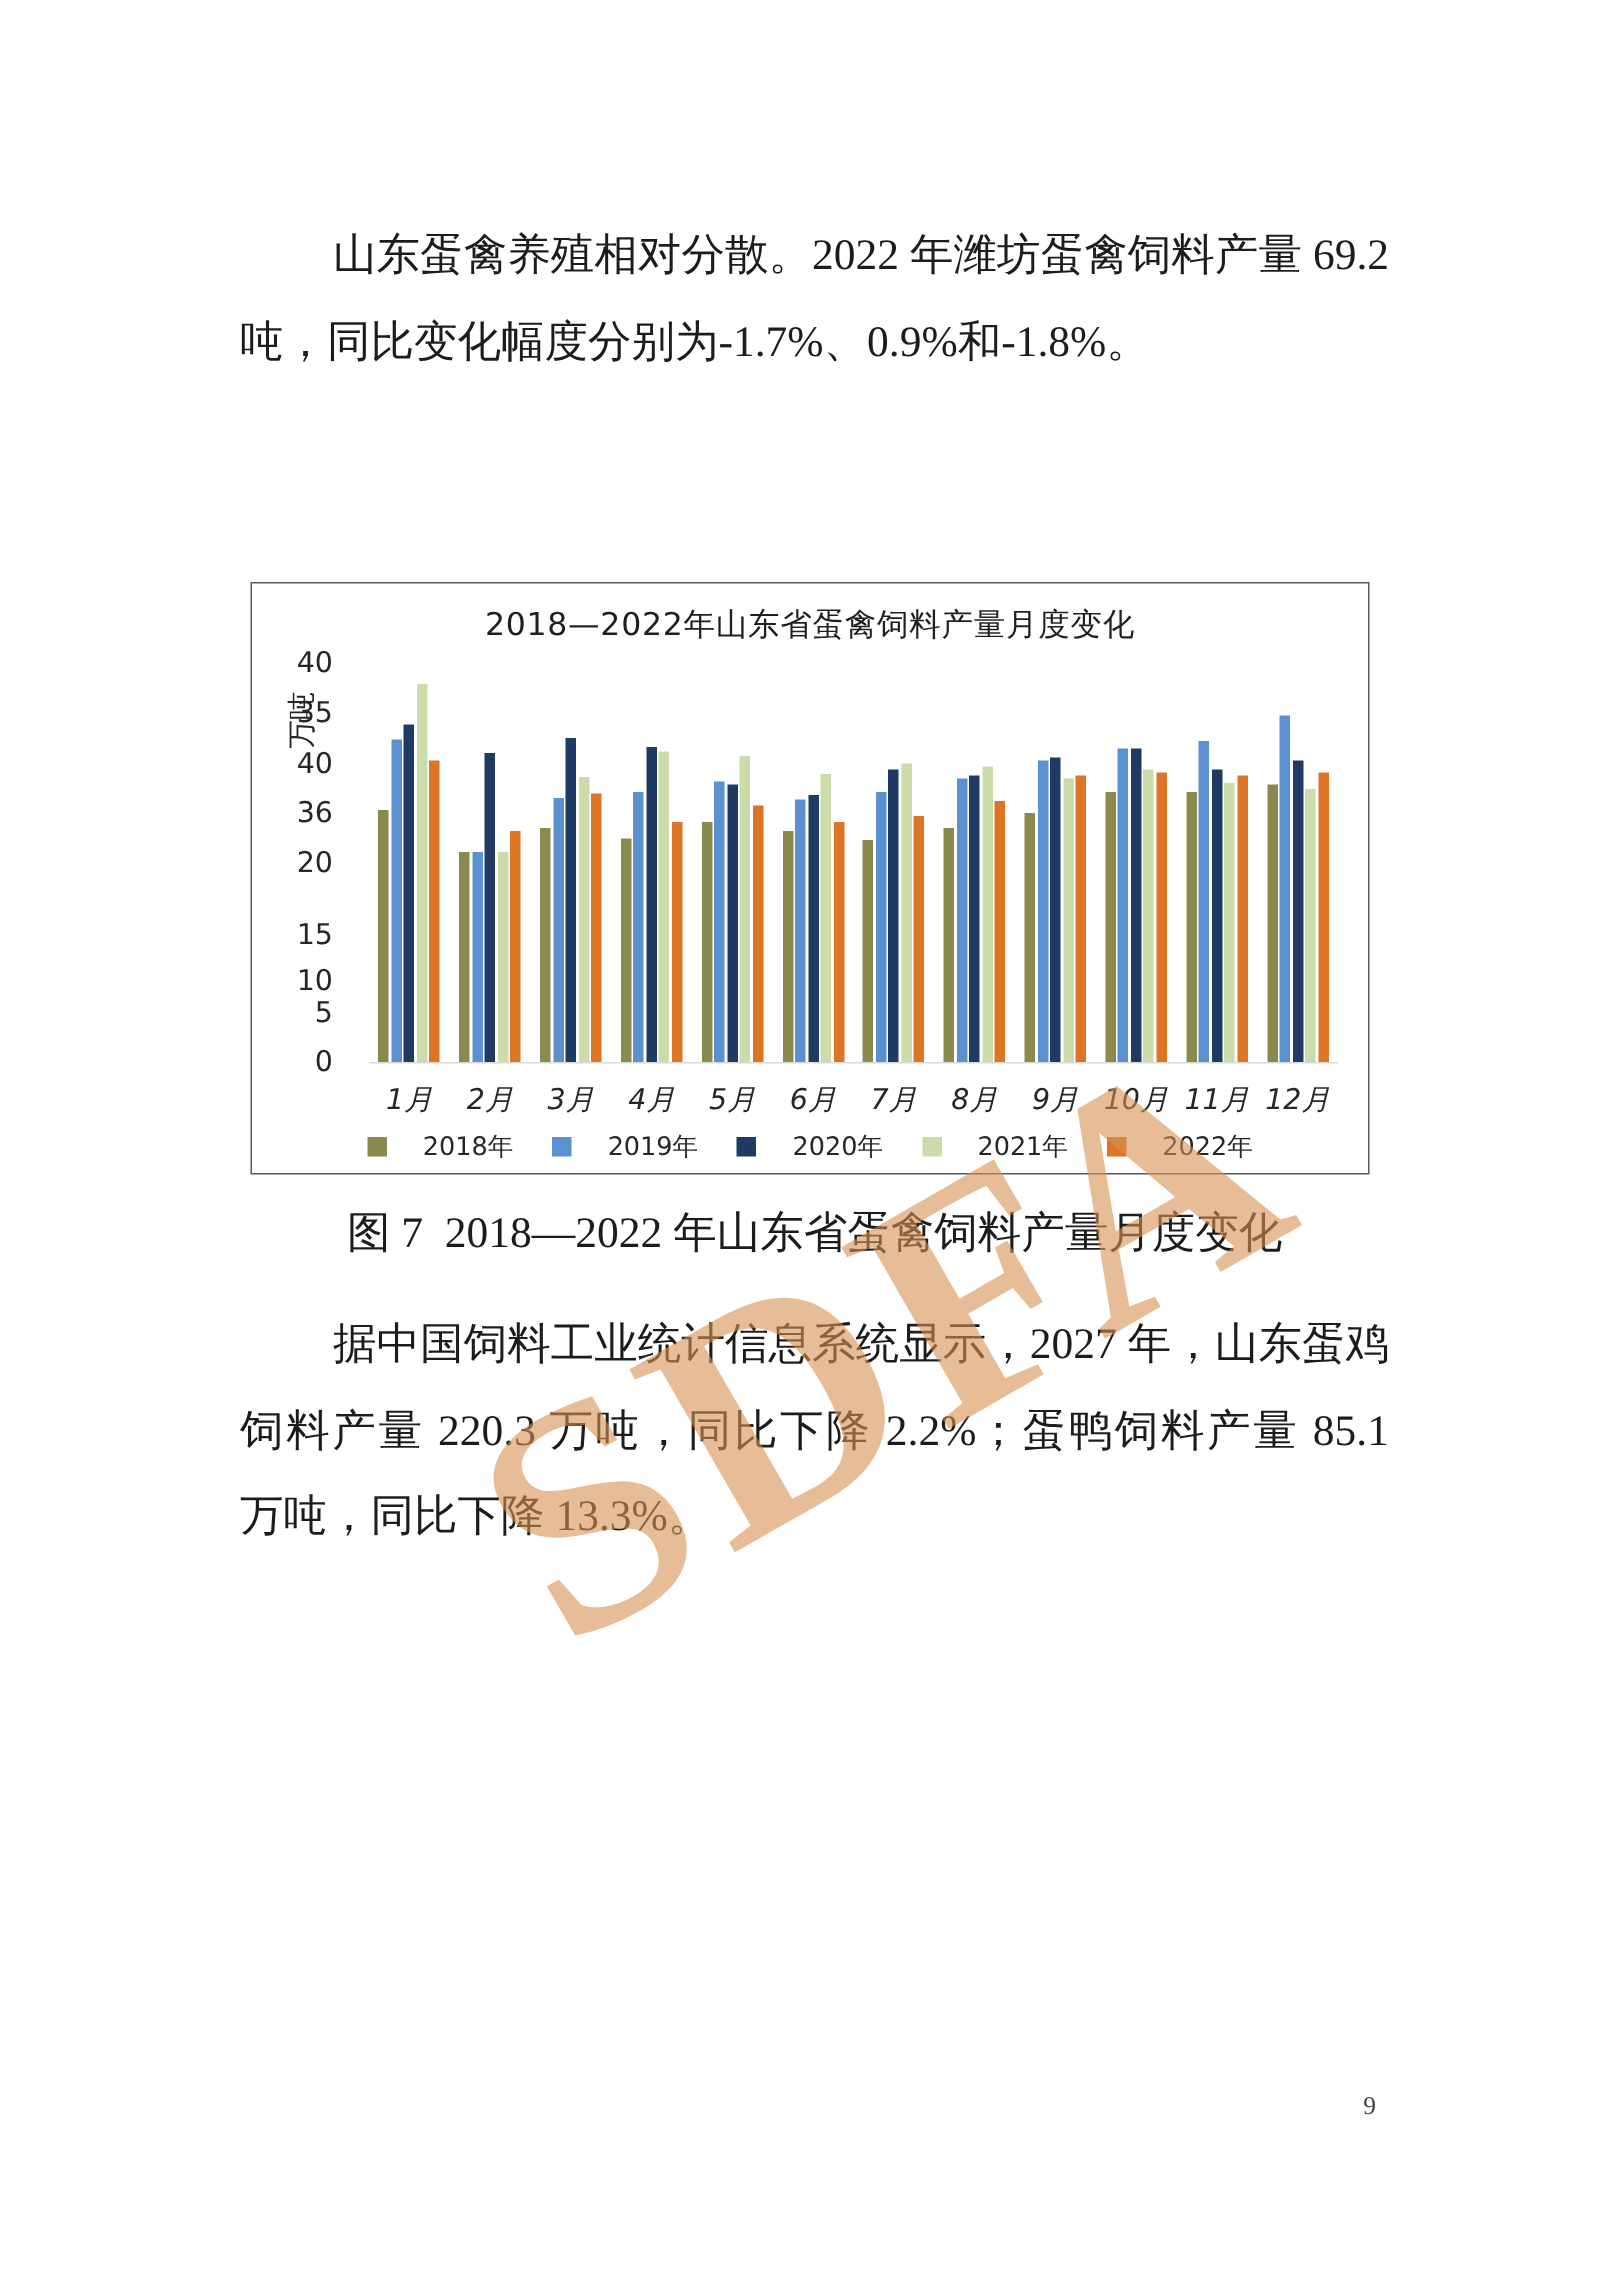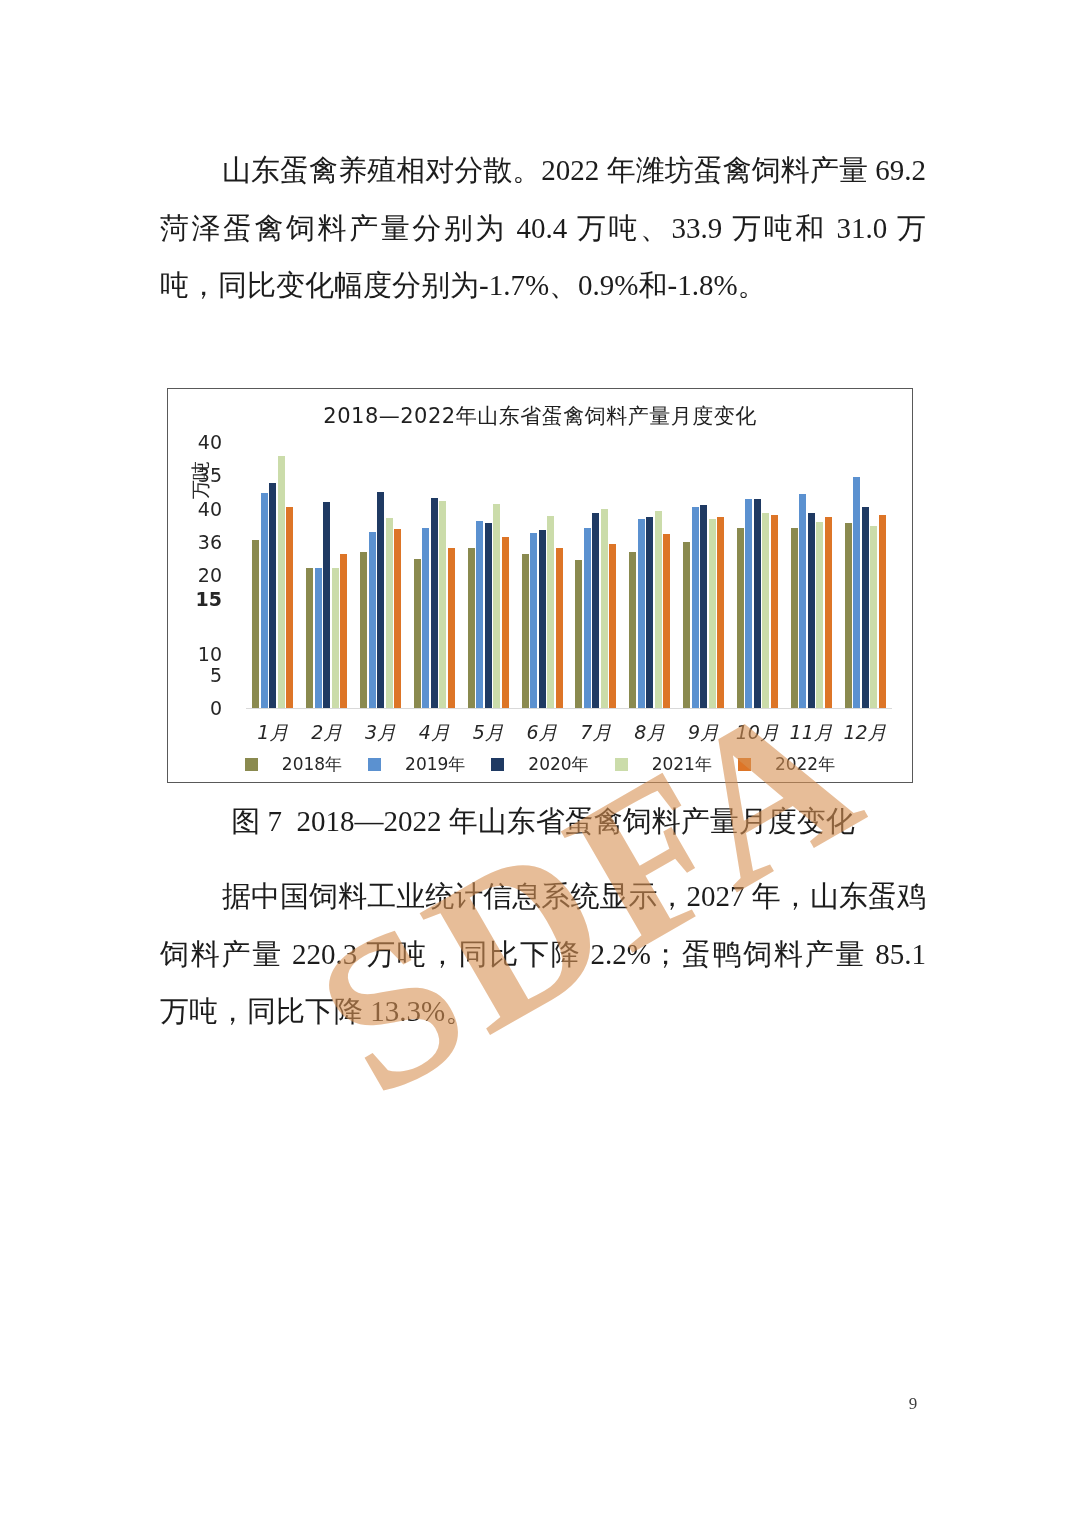--- a/index.html
+++ b/index.html
@@ -97,32 +97,31 @@
     z-index:5;
   }
 </style>
 </head>
 <body>
 
 <div class="page">
 
   <div class="para p1">
     <div class="para-line first">山东蛋禽养殖相对分散。2022 年潍坊蛋禽饲料产量 69.2</div>
-    <div class="para-line">菏泽蛋禽饲料产量分别为 40.4 万吨、33.9 万吨和 31.0 万</div>
     <div class="para-line last">吨，同比变化幅度分别为-1.7%、0.9%和-1.8%。</div>
   </div>
 
   <div class="chart-frame">
     <div class="chart-title">2018—2022年山东省蛋禽饲料产量月度变化</div>
     <div class="y-axis-label">万吨</div>
     <div class="yticks">
         <div class="ytick" style="bottom: -11px;">0</div>
         <div class="ytick" style="bottom: 22.25px;">5</div>
         <div class="ytick" style="bottom: 43px;">10</div>
-        <div class="ytick" style="bottom: 98px; font-weight: bold;">15</div>
+        <div class="ytick" style="bottom: 74px;">15</div>
         <div class="ytick" style="bottom: 122px;">20</div>
         <div class="ytick" style="bottom: 155.25px;">36</div>
         <div class="ytick" style="bottom: 188.5px;">40</div>
         <div class="ytick" style="bottom: 221.75px;">35</div>
         <div class="ytick" style="bottom: 255px;">40</div>
       </div>
     <div class="plot-area">
         <div class="bar-group">
           <div class="bar" style="height: 168.2px; background: rgb(138, 138, 79);"></div>
           <div class="bar" style="height: 215.5px; background: rgb(91, 145, 208);"></div>

